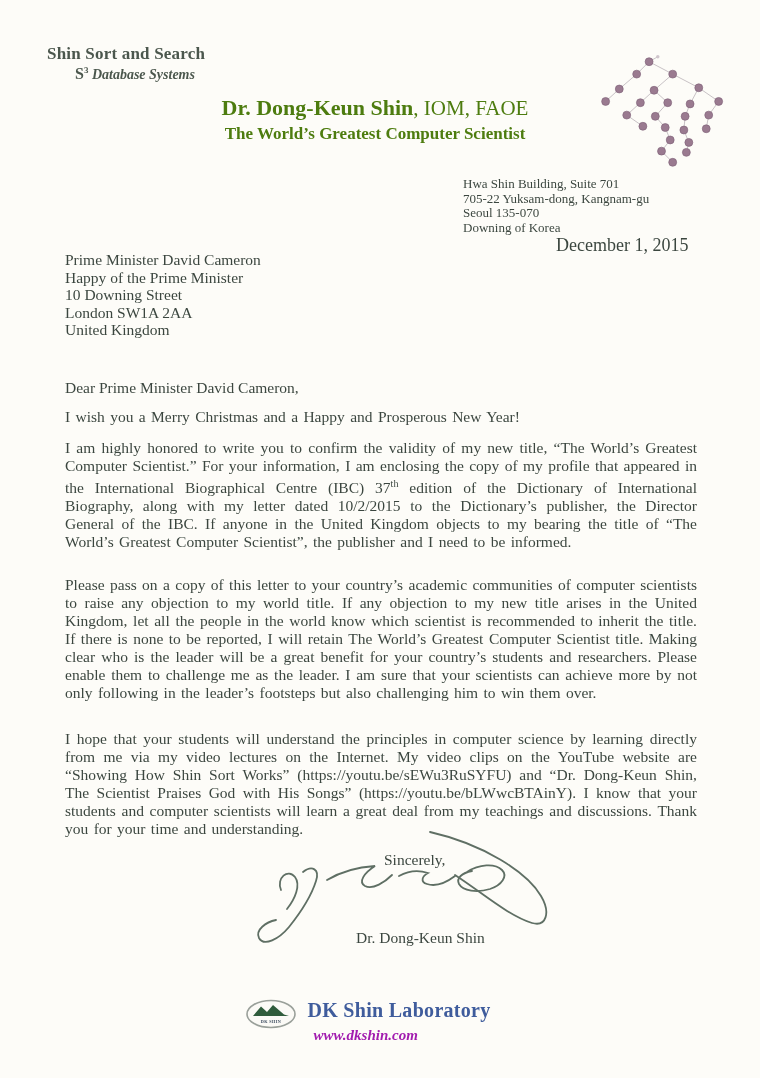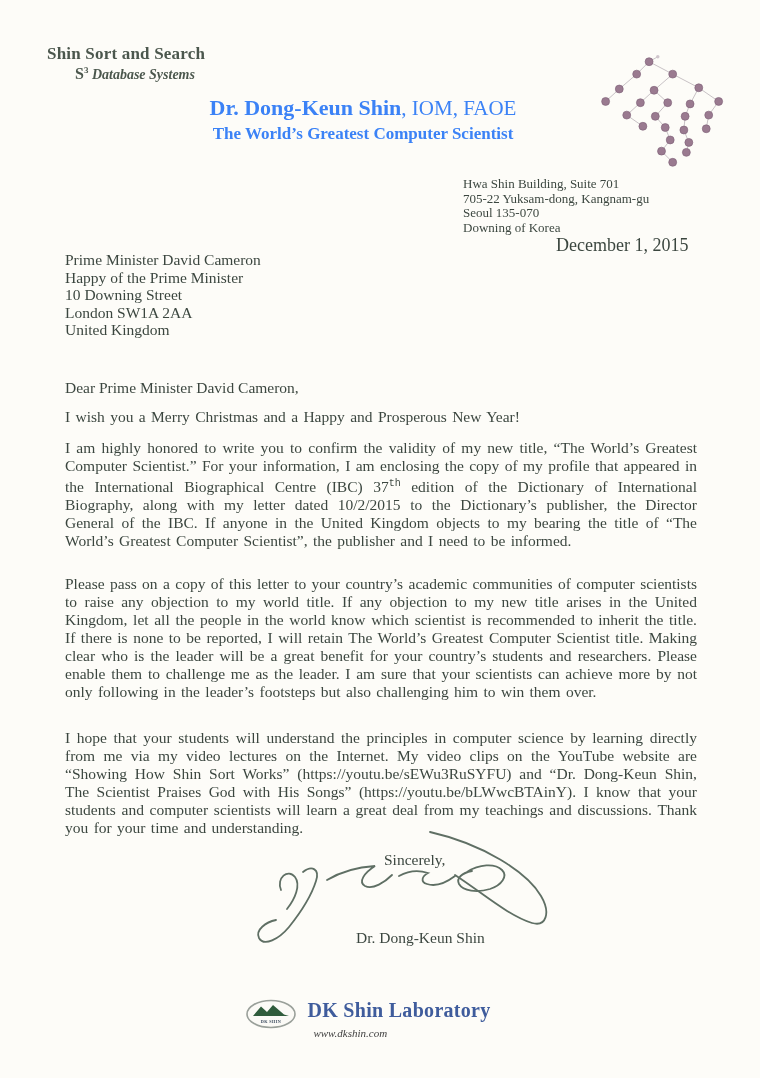--- a/index.html
+++ b/index.html
@@ -20,46 +20,46 @@
     font-family:"Liberation Serif","DejaVu Serif",serif;
     color:var(--ink);
   }
   
   .brand{position:absolute;left:47px;top:44px;color:var(--brand);}
   .brand-name{font-weight:bold;font-size:17px;letter-spacing:.2px;}
   .brand-sub{font-size:14px;margin-left:28px;margin-top:1px;}
   .brand-sub .s{font-weight:bold;font-size:16px;}
   .brand-sub sup{font-weight:bold;font-size:9px;}
   .brand-sub em{font-style:italic;font-weight:bold;}
-  .title-block{position:absolute;left:0;top:95px;width:726px;text-align:center;color:#3b82f6;}
+  .title-block{position:absolute;left:12px;top:95px;width:726px;text-align:center;color:#4d7c0f;}
   .title-line1{font-size:21px;}
   .title-line1 .name{font-weight:bold;font-size:22px;}
   .title-line2{font-size:17px;font-weight:bold;margin-top:3px;}
   .molecule{position:absolute;left:588px;top:53px;}
   
   .sender{position:absolute;left:463px;top:177px;font-size:13px;line-height:14.5px;}
   .date{position:absolute;left:556px;top:235px;font-size:18px;}
   .recipient{position:absolute;left:65px;top:251px;font-size:15.5px;line-height:17.5px;}
   .salutation{position:absolute;left:65px;top:379px;font-size:15.5px;}
   
   .letter-body{position:absolute;left:65px;top:408px;width:632px;font-size:15.5px;line-height:18px;}
   .letter-body p{margin:0 0 13px;text-align:justify;word-spacing:1.5px;}
   .letter-body p:nth-child(1){text-align:left;}
   .letter-body p:nth-child(2){margin-bottom:25px;}
   .letter-body p:nth-child(3){margin-bottom:28px;}
-  .letter-body sup{font-size:10px;font-family:Liberation Mono, monospace;}
+  .letter-body sup{font-size:10px;}
   
   .valediction{position:absolute;left:384px;top:851px;font-size:15.5px;}
   .signature-svg{position:absolute;left:85px;top:828px;}
   .signer-name{position:absolute;left:356px;top:929px;font-size:15.5px;}
   
   .footer{position:absolute;left:0;top:999px;width:736px;}
   .footer-row{display:flex;justify-content:center;align-items:flex-start;gap:10px;}
   .footer-text .lab-name{color:var(--accent-blue);font-weight:bold;font-size:20px;letter-spacing:.3px;}
-  .footer-text .website{font-weight:normal;font-style:italic;font-size:11px;margin-top:5px;margin-left:6px;color:#404040;}
+  .footer-text .website{font-weight:bold;font-style:italic;font-size:15px;margin-top:5px;margin-left:6px;color:#a21caf;}
 </style>
 </head>
 <body>
 
 <div class="page">
 
   <div class="brand">
     <div class="brand-name">Shin Sort and Search</div>
     <div class="brand-sub"><span class="s">S</span><sup>3</sup><em> Database Systems</em></div>
   </div>

